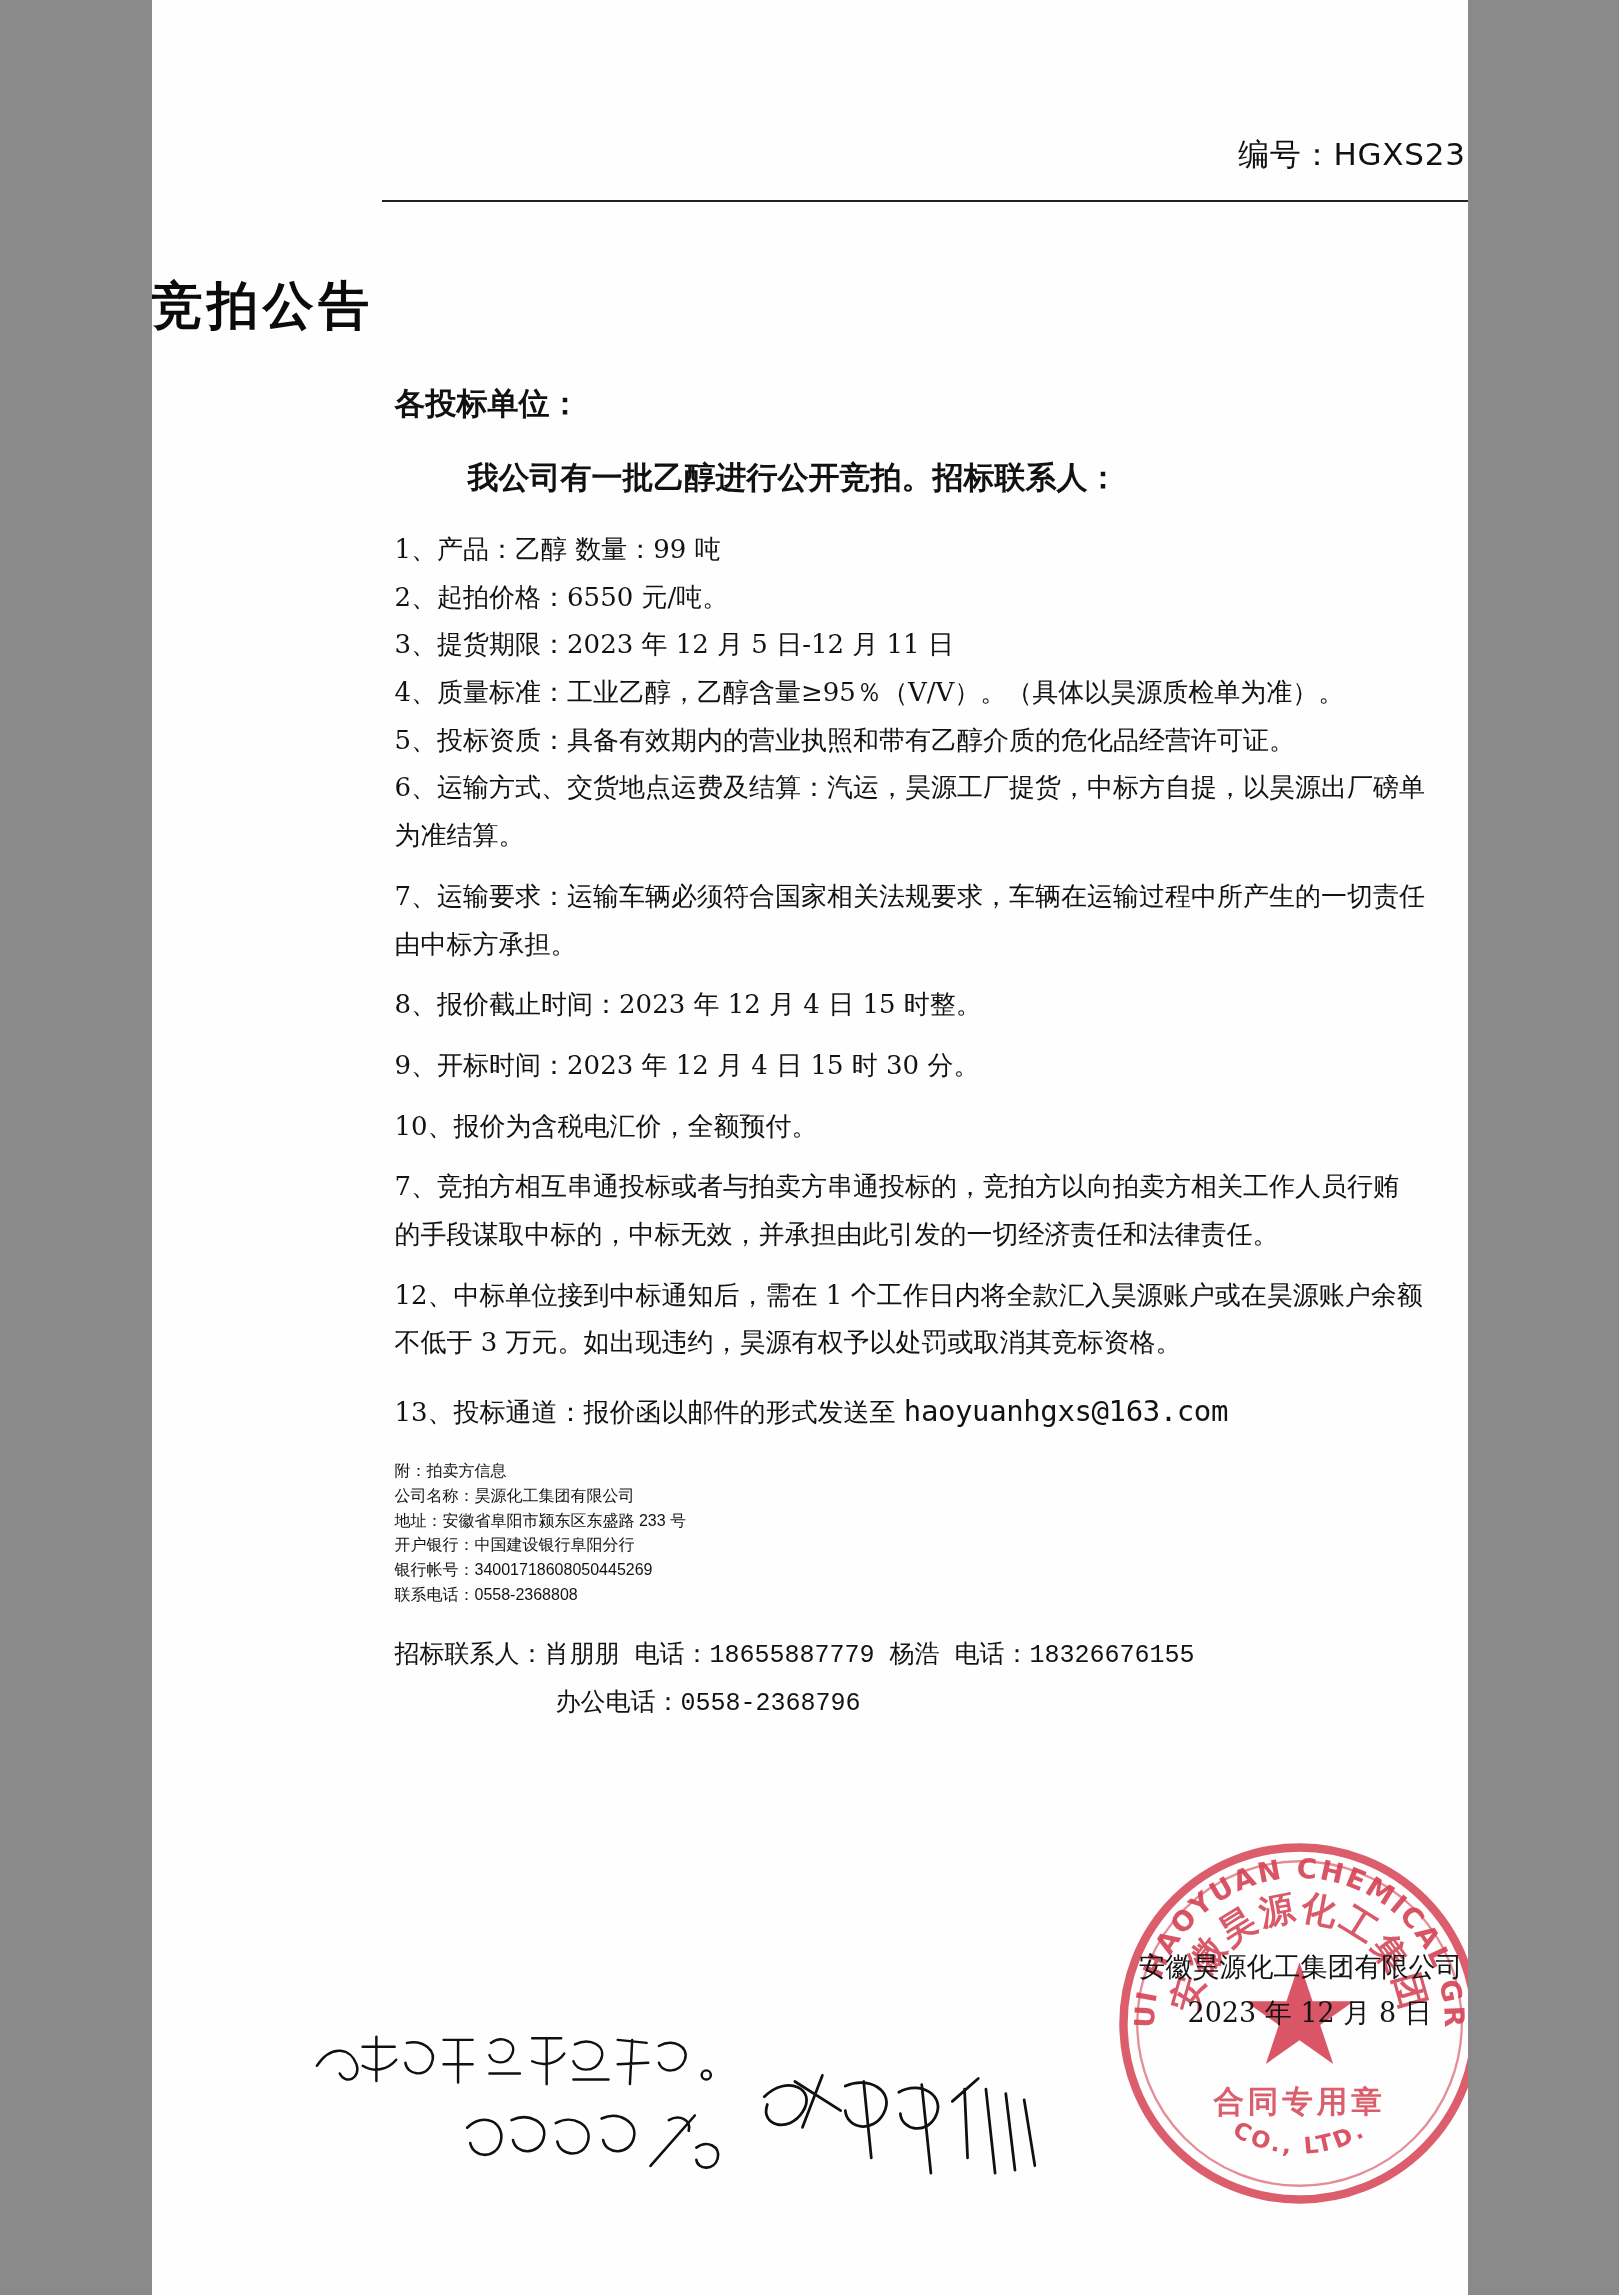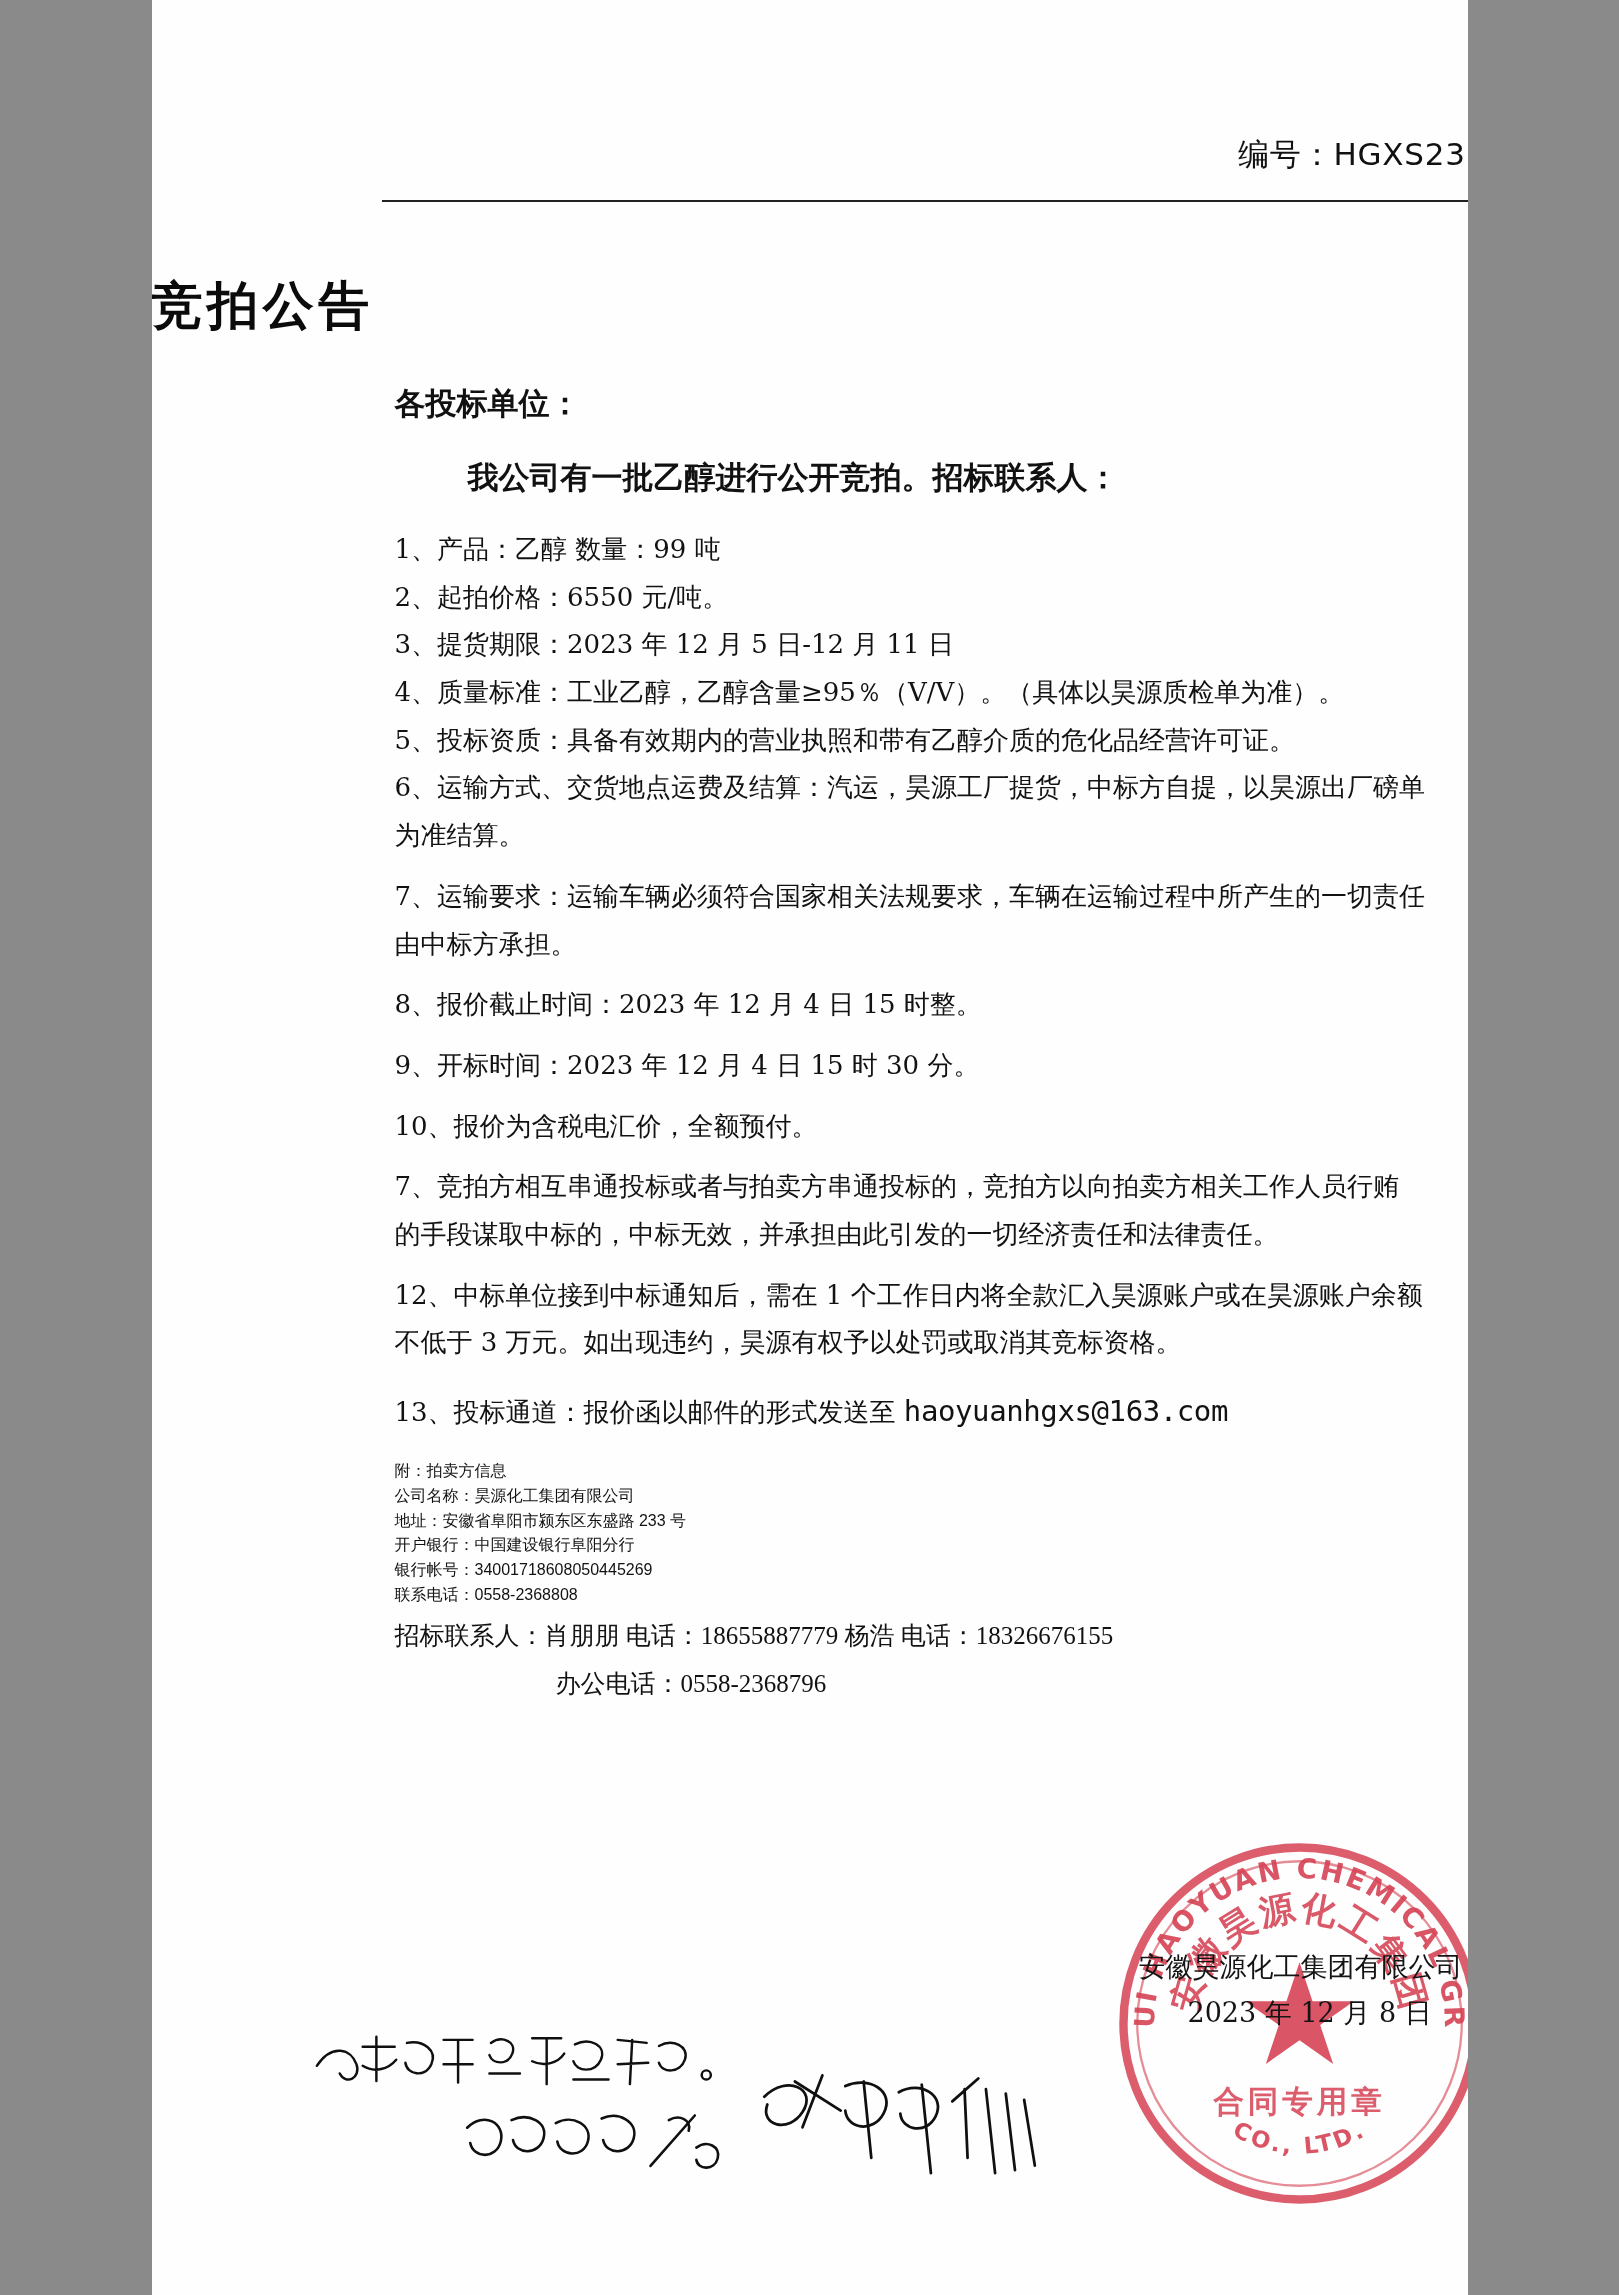--- a/index.html
+++ b/index.html
@@ -98,24 +98,24 @@
   }
   .attach {
     font-family: Liberation Sans, sans-serif;
     font-size: 16px;
     line-height: 1.55;
     margin: 0;
     color: #121212;
   }
   .attach .ln { display: block; }
   .contacts {
-    font-family: Liberation Serif, serif;
+    font-family: Liberation Mono, monospace;
     font-size: 25px;
     line-height: 1.6;
-    margin-top: 8px;
+    margin-top: 28px;
     color: #121212;
   }
   .contacts .office {
     display: block;
     padding-left: 161px;
     margin-top: 7.7px;
   }
   
   .sign-block {
     position: absolute;

